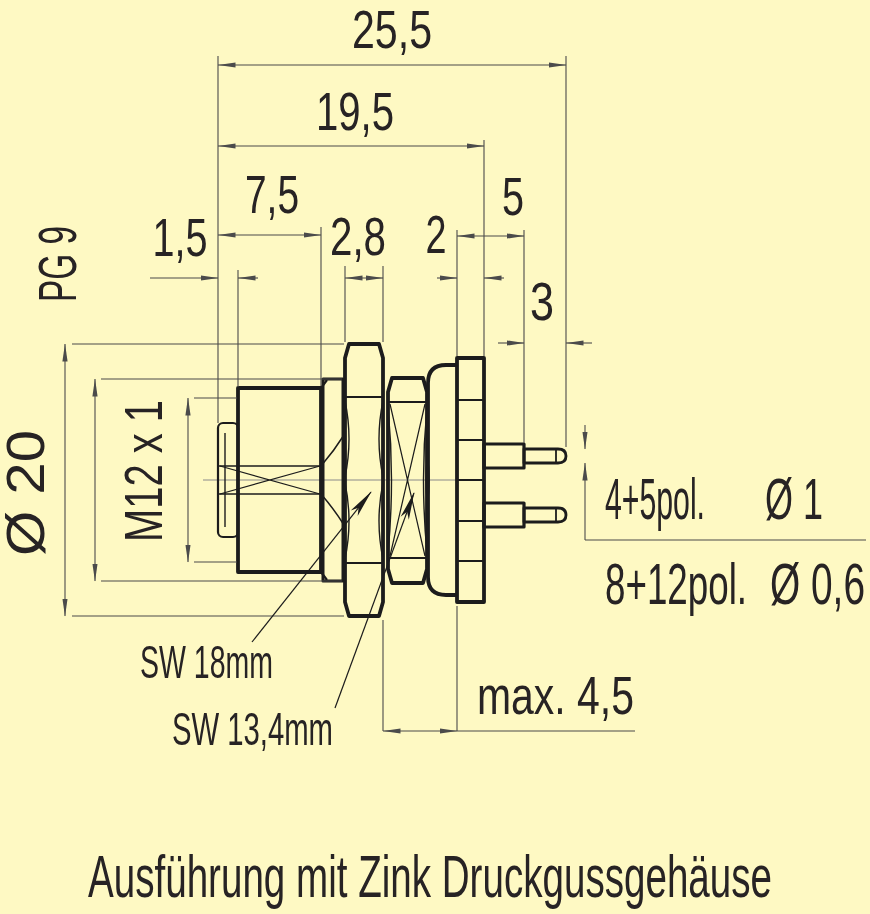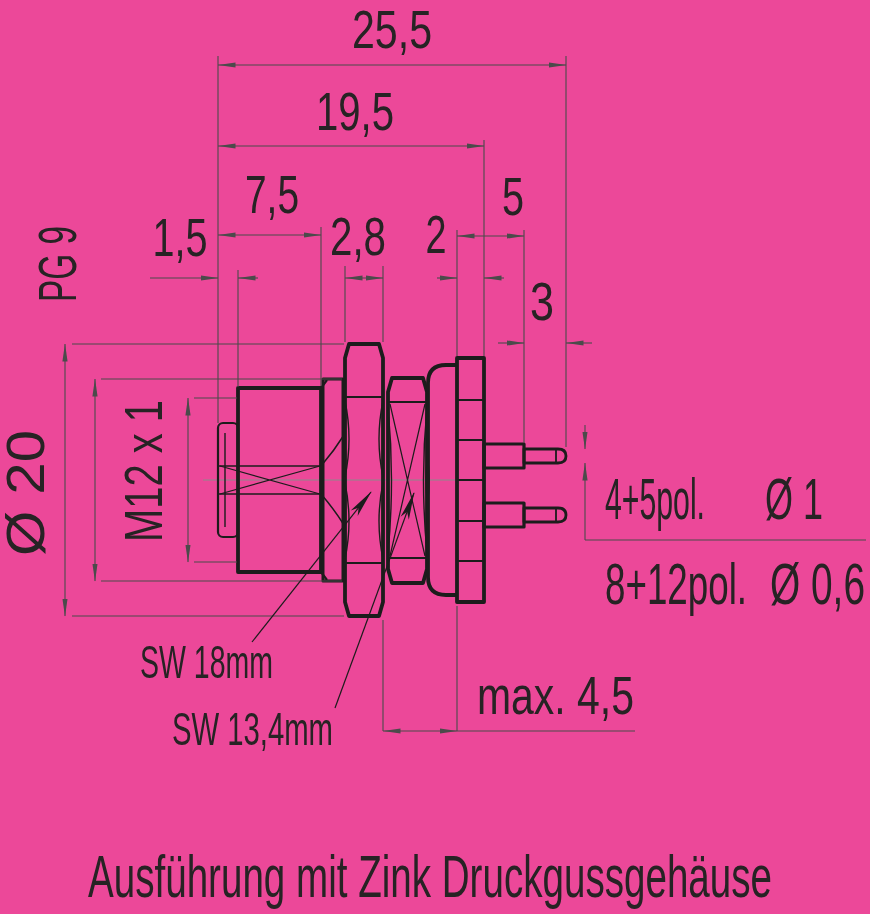--- a/index.html
+++ b/index.html
@@ -4,21 +4,21 @@
 <style>
   html, body {
     margin: 0;
     padding: 0;
     background: #ffffff;
   }
   .stage {
     position: relative;
     width: 870px;
     height: 914px;
-    background: #ec4899;
+    background: #fef9c3;
     overflow: hidden;
     font-family: "Liberation Sans", sans-serif;
   }
   svg { display: block; }
   .draw   { stroke: #1c1c1c; fill: none; stroke-linejoin: round; stroke-linecap: butt; }
   .thick  { stroke-width: 3.8; }
   .med    { stroke-width: 2.2; }
   .fine   { stroke-width: 1.4; }
   .dimln  { stroke: #4b4b4b; stroke-width: 1.1; fill: none; }
   .center { stroke: #8a8a8a; stroke-width: 1; fill: none; }

